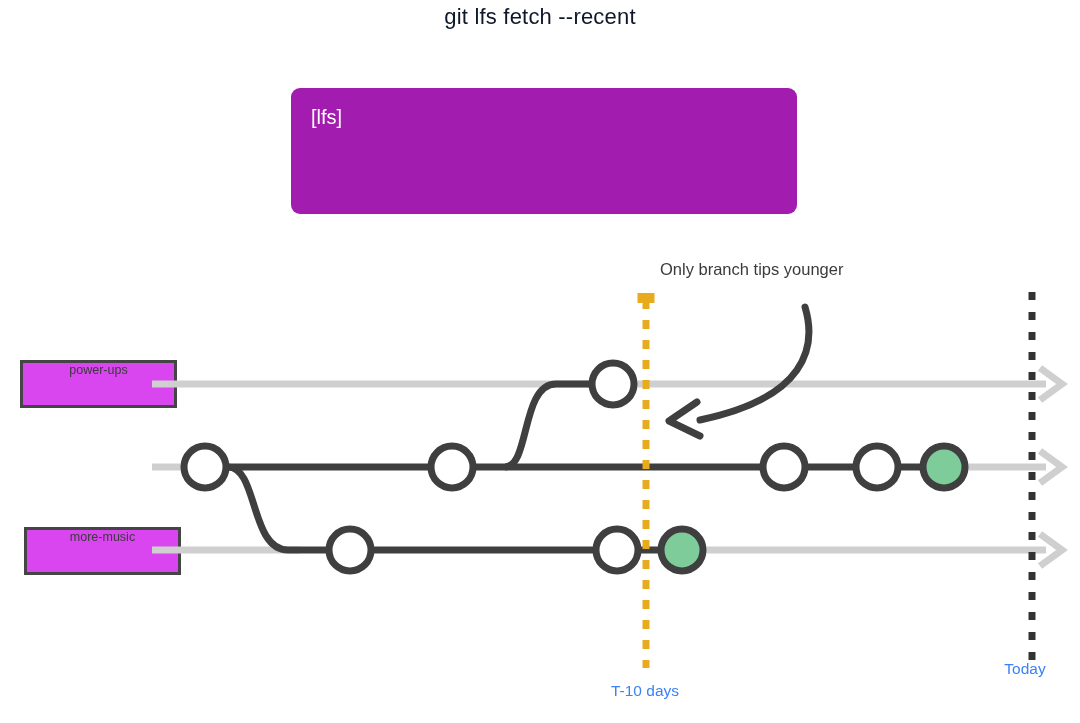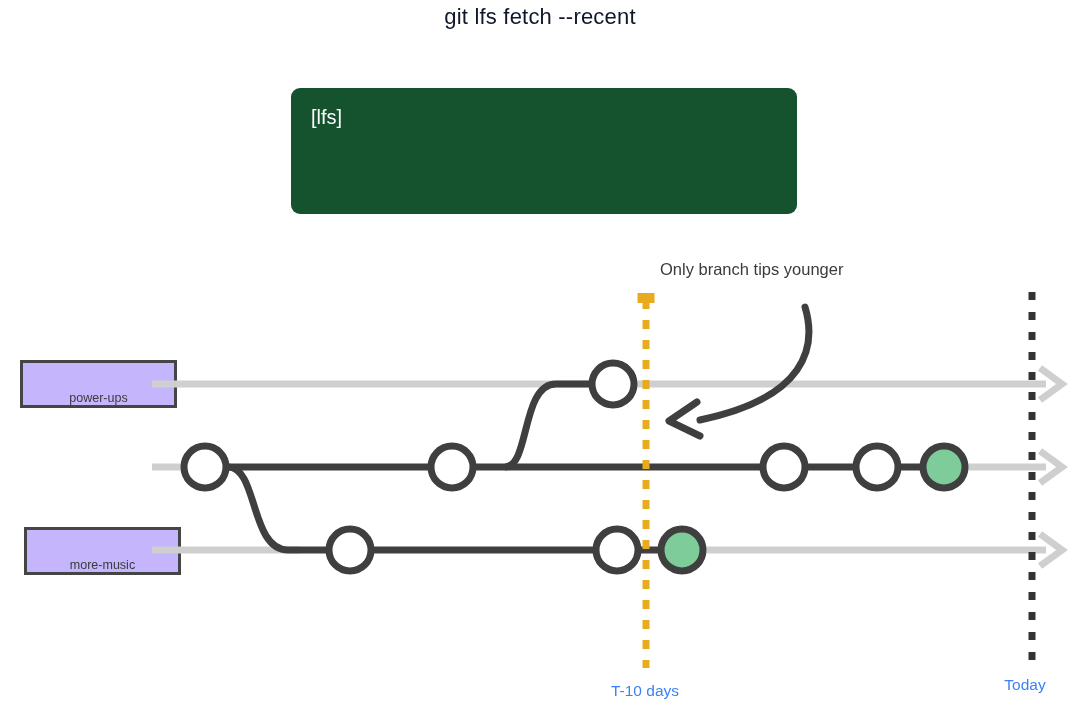--- a/index.html
+++ b/index.html
@@ -35,21 +35,21 @@
     white-space: nowrap;
   }
 
   
   .config-card {
     position: absolute;
     left: 291px;
     top: 88px;
     width: 506px;
     height: 126px;
-    background: #14532d;
+    background: #a21caf;
     border-radius: 9px;
     box-sizing: border-box;
     padding: 18px 0 0 20px;
   }
   .cfg-line1 {
     font-size: 20px;
     color: #ffffff;
     line-height: 22px;
   }
   .cfg-line2 {
@@ -72,43 +72,43 @@
     font-size: 16.5px;
     line-height: 21px;
     color: #3b3b3b;
   }
 
   
   .branch-label {
     position: absolute;
     width: 157px;
     height: 48px;
-    background: #c4b5fd;
+    background: #d946ef;
     border: 3px solid #454545;
     box-sizing: border-box;
     display: flex;
-    align-items: flex-end;
+    align-items: flex-start;
     justify-content: center;
     font-size: 12.5px;
     color: #3b3b3b;
   }
   #lbl-power-ups { left: 20px; top: 360px; }
   #lbl-master    { left: 20px; top: 443px; }
   #lbl-more-music{ left: 24px; top: 527px; }
 
   
   .axis-label {
     position: absolute;
     font-size: 15.5px;
     color: #3b82f6;
     text-align: center;
     white-space: nowrap;
   }
   #lbl-t10   { left: 580px; top: 682px; width: 130px; }
-  #lbl-today { left: 975px; top: 676px; width: 100px; }
+  #lbl-today { left: 975px; top: 660px; width: 100px; }
 
   svg { position: absolute; left: 0; top: 0; }
 </style>
 </head>
 <body>
 
 <div id="stage">
 
   <div class="title">git lfs fetch --recent</div>
 

